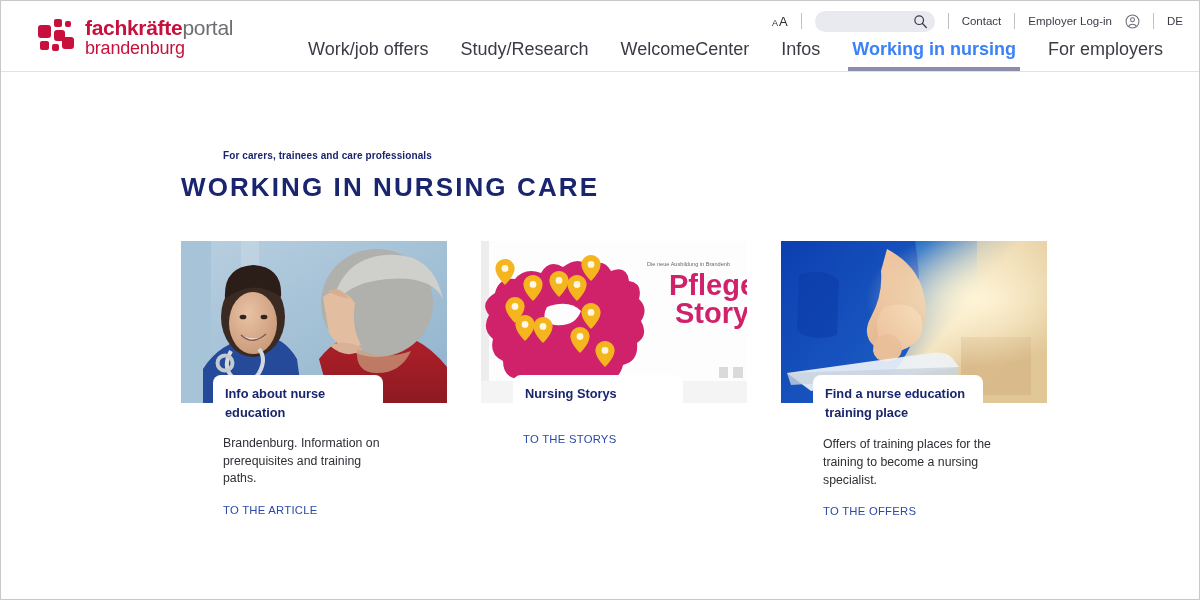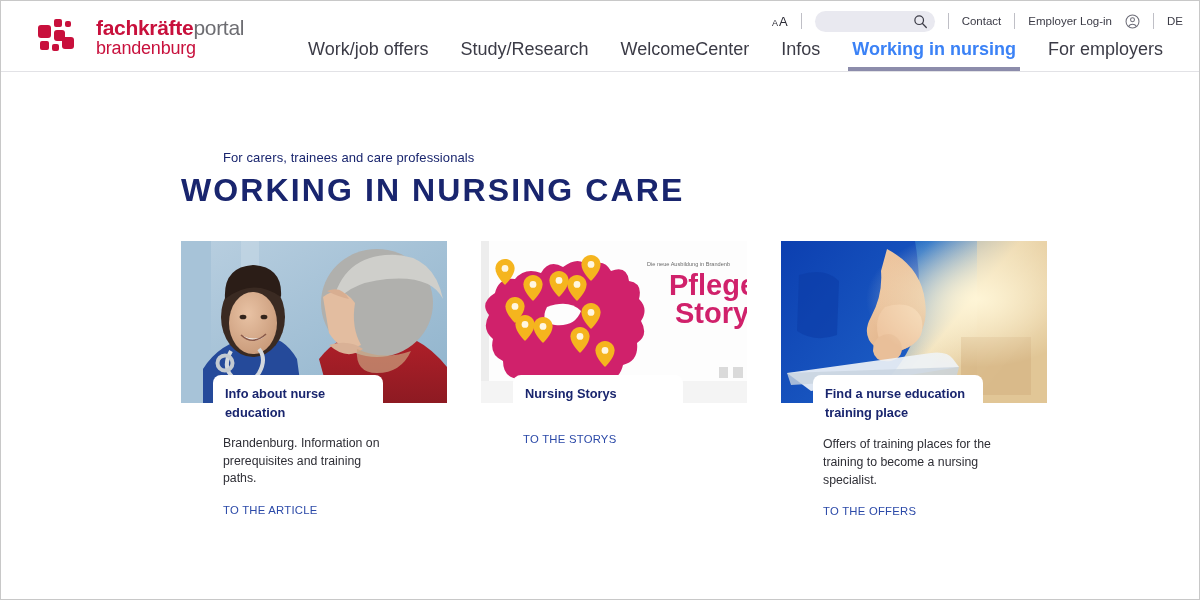--- a/index.html
+++ b/index.html
@@ -25,21 +25,21 @@
     width: 100%;
     height: 71px;
     background: #ffffff;
     border-bottom: 1px solid #e2e2e6;
   }
 
   
   #logo {
     position: absolute;
     left: 37px; top: 16px;
-    display: flex; align-items: center; gap: 22px;
+    display: flex; align-items: center; gap: 11px;
   }
   .logo-mark {
     position: relative;
     width: 36px; height: 36px;
     flex: 0 0 36px;
   }
   .logo-mark i {
     position: absolute;
     background: #c8103c;
     display: block;
@@ -129,29 +129,29 @@
     height: 4px;
     background: #8c8cab;
   }
 
   
   #main { position: relative; width: 100%; }
 
   #page-kicker {
     position: absolute;
     left: 222px; top: 78px;
-    font-size: 13px;
+    font-size: 10px;
     color: #19256e;
-    font-weight: 400;
+    font-weight: 700;
     letter-spacing: 0.1px;
   }
   #page-title {
     position: absolute;
     left: 180px; top: 100px;
-    font-size: 32px;
+    font-size: 26px;
     font-weight: 700;
     color: #19256e;
     letter-spacing: 2.1px;
   }
 
   
   #cards {
     position: absolute;
     left: 180px; top: 169px;
     display: flex;

